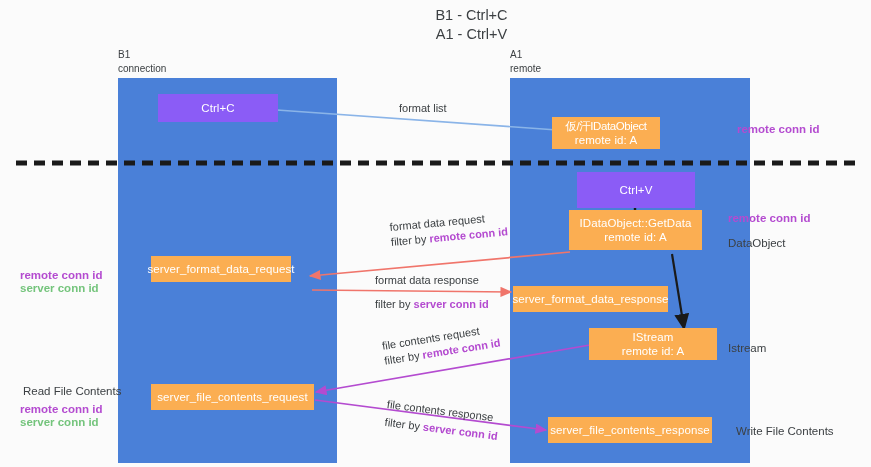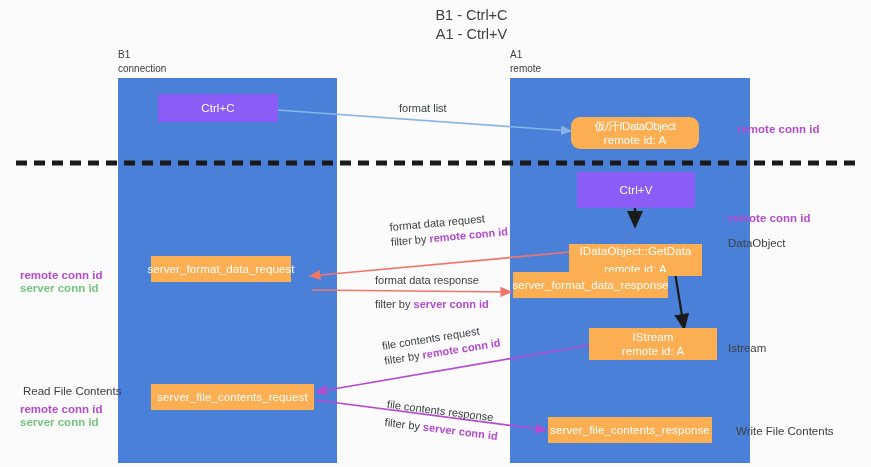--- a/index.html
+++ b/index.html
@@ -139,39 +139,39 @@
 
     <line x1="590" y1="345" x2="316" y2="392" stroke="#b44bd0" stroke-width="1.7" marker-end="url(#ar-mag)"></line>
 
     <line x1="315" y1="400" x2="546" y2="430" stroke="#b44bd0" stroke-width="1.7" marker-end="url(#ar-mag)"></line>
   </svg>
 
   <div class="box green" style="left:158px; top:94px; width:120px; height:28px;">
     <span>Ctrl+C</span>
   </div>
 
-  <div class="box orange" style="left:571px; top:117px; width:128px; height:32px;border-radius:9px;">
+  <div class="box orange" style="left:552px; top:117px; width:108px; height:32px;">
     <span class="glyph-line">仮/汗IDataObject</span>
     <span class="l2">remote id: A</span>
   </div>
 
   <div class="box green" style="left:577px; top:172px; width:118px; height:36px;">
     <span>Ctrl+V</span>
   </div>
 
-  <div class="box orange" style="left:569px; top:244px; width:133px; height:32px;justify-content:space-between;">
+  <div class="box orange" style="left:569px; top:210px; width:133px; height:40px;">
     <span>IDataObject::GetData</span>
     <span class="l2">remote id: A</span>
   </div>
 
   <div class="box orange" style="left:151px; top:256px; width:140px; height:26px;">
     <span>server_format_data_request</span>
   </div>
 
-  <div class="box orange" style="left:513px; top:272px; width:155px; height:26px;">
+  <div class="box orange" style="left:513px; top:286px; width:155px; height:26px;">
     <span>server_format_data_response</span>
   </div>
 
   <div class="box orange" style="left:589px; top:328px; width:128px; height:32px;">
     <span>IStream</span>
     <span class="l2">remote id: A</span>
   </div>
 
   <div class="box orange" style="left:151px; top:384px; width:163px; height:26px;">
     <span>server_file_contents_request</span>

